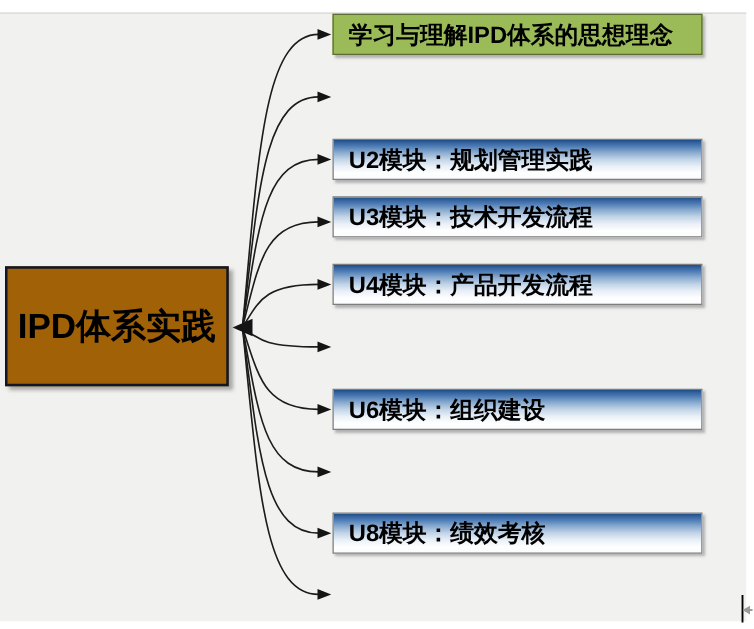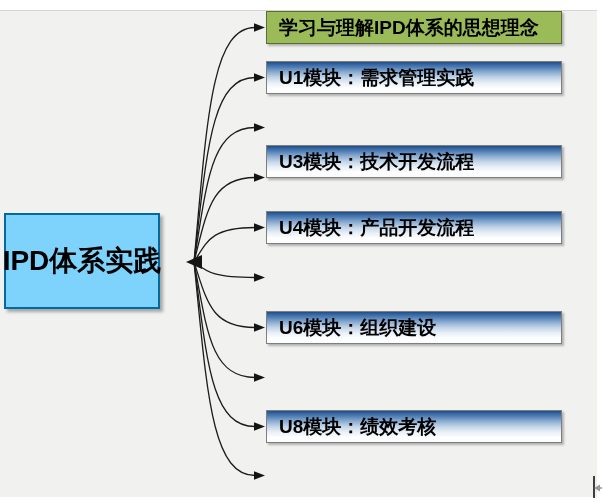--- a/index.html
+++ b/index.html
@@ -5,22 +5,22 @@
   html,body{margin:0;padding:0;background:#ffffff;}
   .page{
     position:relative;width:603px;height:503px;background:#ffffff;overflow:hidden;
     font-family:"Liberation Sans","DejaVu Sans",sans-serif;
   }
   .canvas{
     position:absolute;top:10px;left:0;width:597px;height:487px;
     background:#f1f1f0;border-top:1px solid #d6d6d6;box-sizing:border-box;
   }
   .central-topic{
-    position:absolute;left:4px;top:202px;width:156px;height:96px;box-sizing:border-box;
-    background:#7dd3fc;border:2px solid #0369a1;
+    position:absolute;left:4px;top:202px;width:179px;height:96px;box-sizing:border-box;
+    background:#a16207;border:2px solid #0f172a;
     box-shadow:3px 3px 3px rgba(105,105,105,0.55);
     display:flex;align-items:center;justify-content:center;
     font-size:28px;font-weight:700;color:#000;white-space:nowrap;
   }
   .branch{
     position:absolute;left:266px;width:296px;height:33px;box-sizing:border-box;
     border:1px solid #7e7e7e;box-shadow:2px 2px 2px rgba(115,115,115,0.5);
     display:flex;align-items:center;padding-left:12px;
     font-size:19px;font-weight:700;color:#000;white-space:nowrap;
   }
@@ -71,24 +71,24 @@
         <polygon points="186,251 202,244 202,258" fill="#141414"></polygon>
       </svg>
 
     <div class="central-topic">
       <span class="branch-label">IPD体系实践</span>
     </div>
 
     <div class="branch green" style="top:0px">
       <span class="branch-label">学习与理解IPD体系的思想理念</span>
     </div>
-    <div class="branch blue" style="top:50px">
-      <span class="branch-label">U1模块：需求管理实践</span>
+    <div class="branch blue" style="top:100px">
+      <span class="branch-label">U2模块：规划管理实践</span>
     </div>
-    <div class="branch blue" style="top:134px">
+    <div class="branch blue" style="top:146px">
       <span class="branch-label">U3模块：技术开发流程</span>
     </div>
     <div class="branch blue" style="top:200px">
       <span class="branch-label">U4模块：产品开发流程</span>
     </div>
     <div class="branch blue" style="top:300px">
       <span class="branch-label">U6模块：组织建设</span>
     </div>
     <div class="branch blue" style="top:399px">
       <span class="branch-label">U8模块：绩效考核</span>

